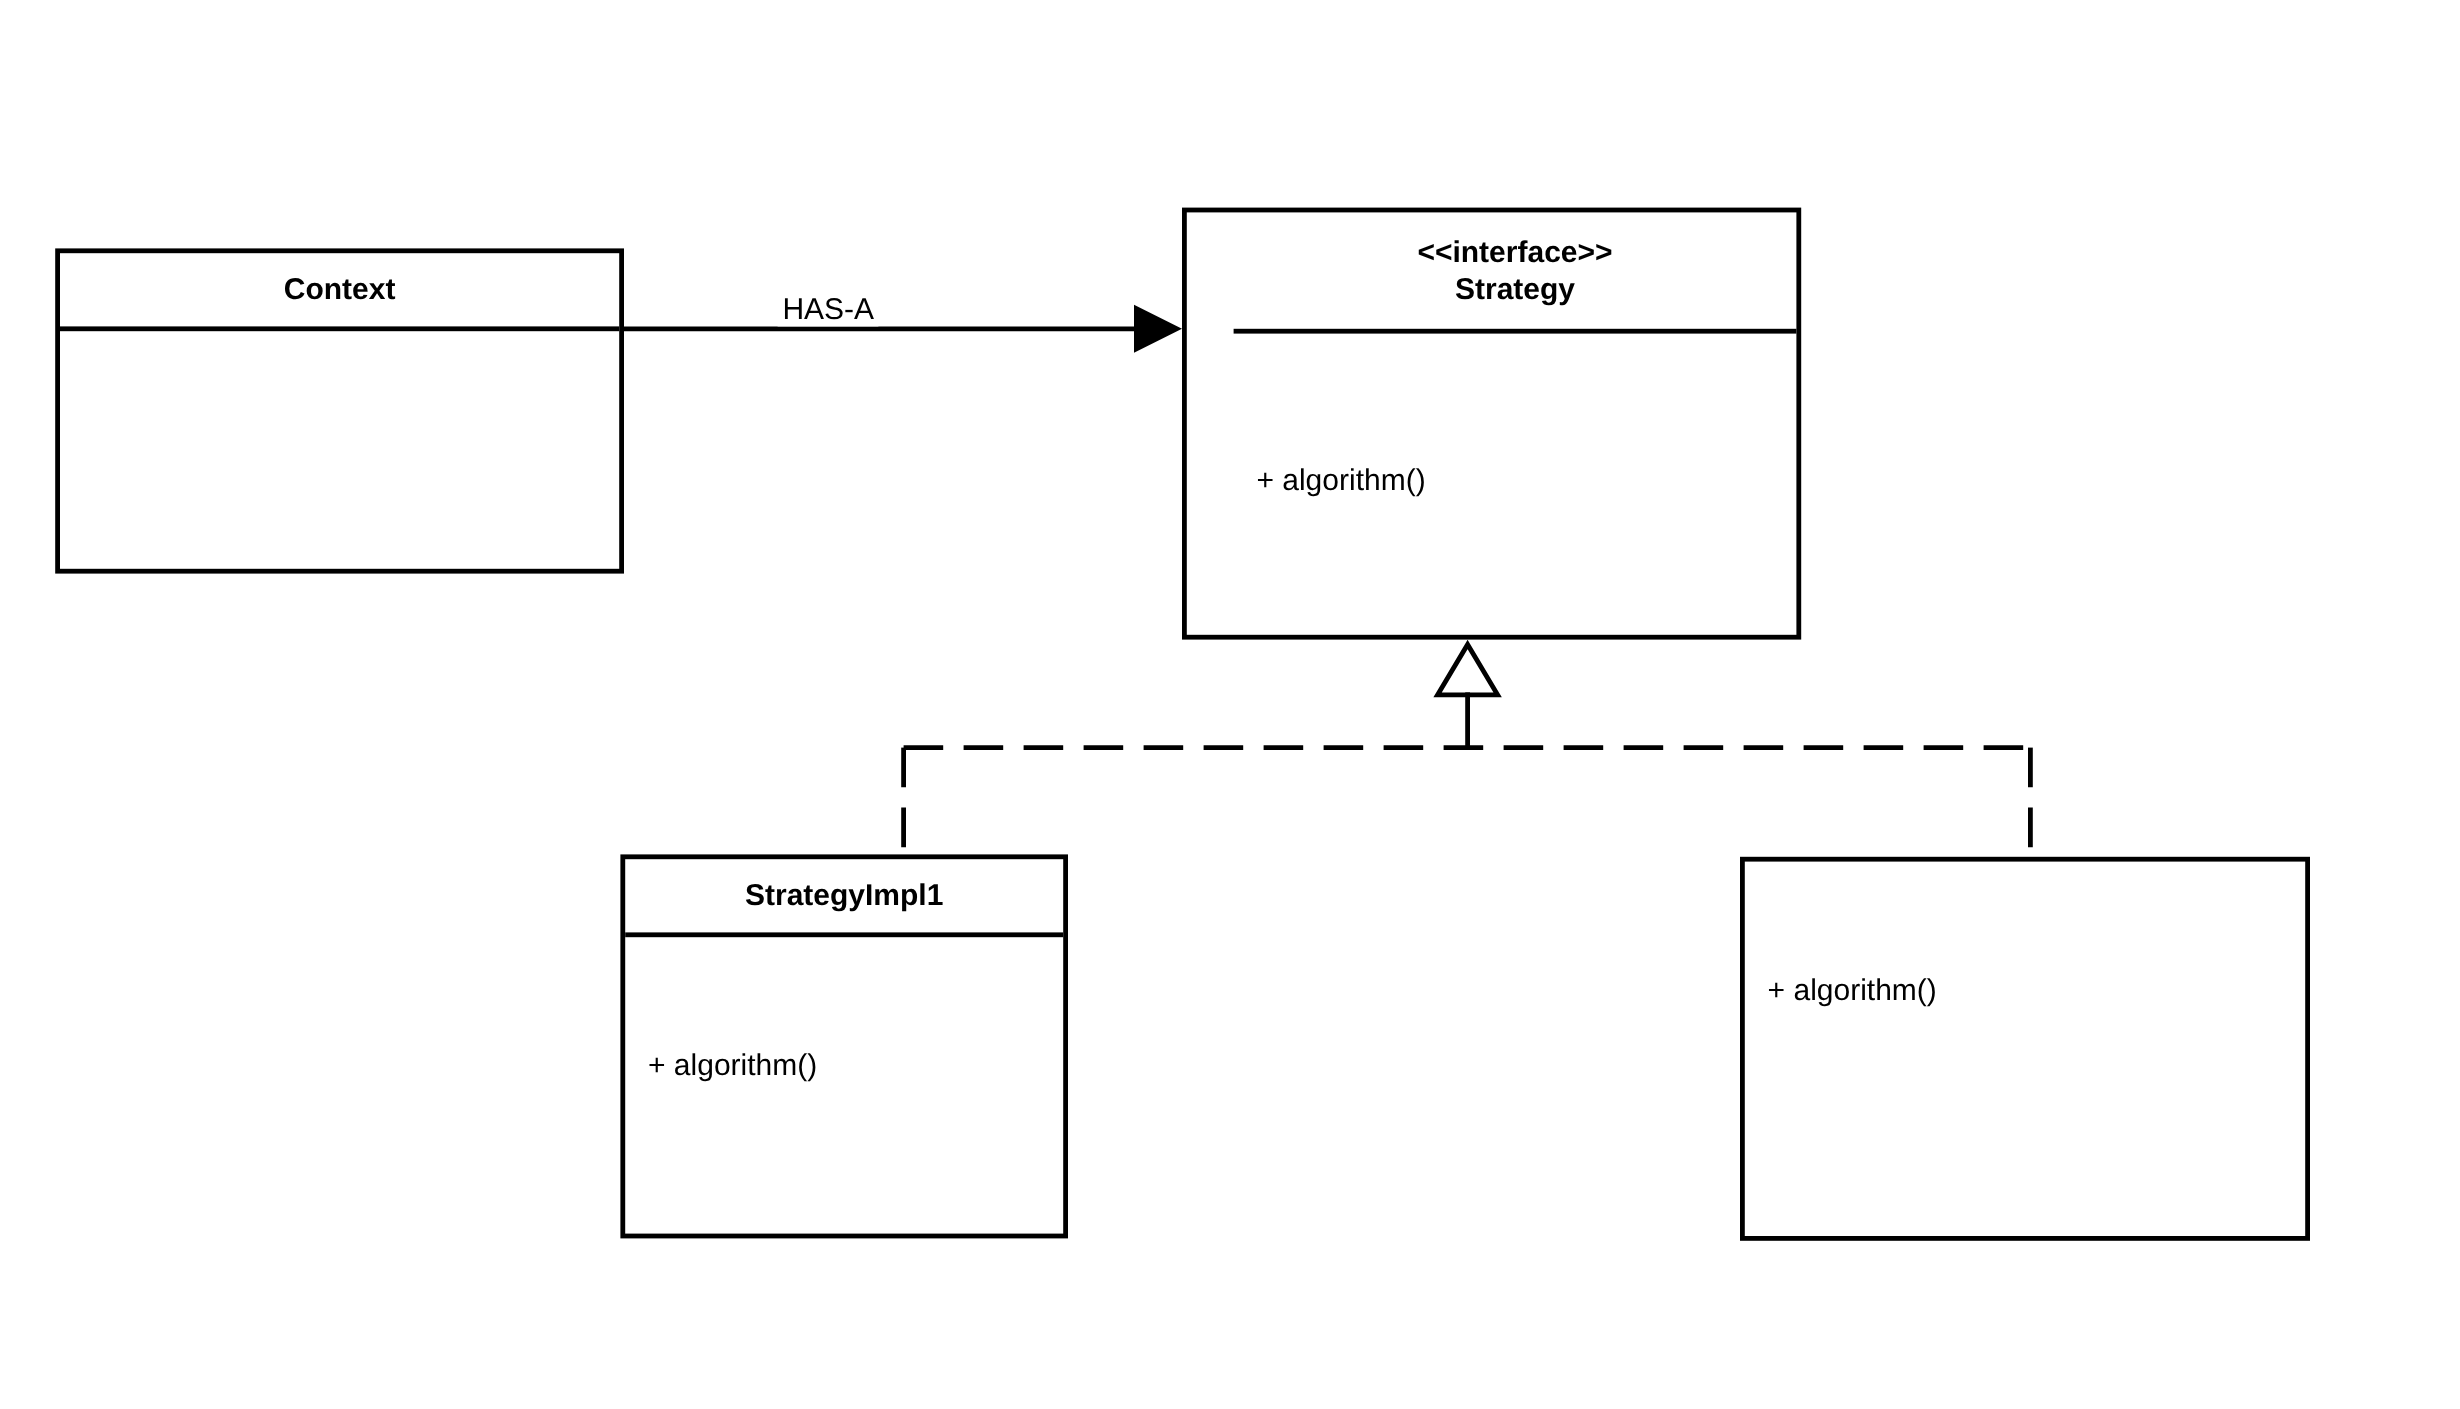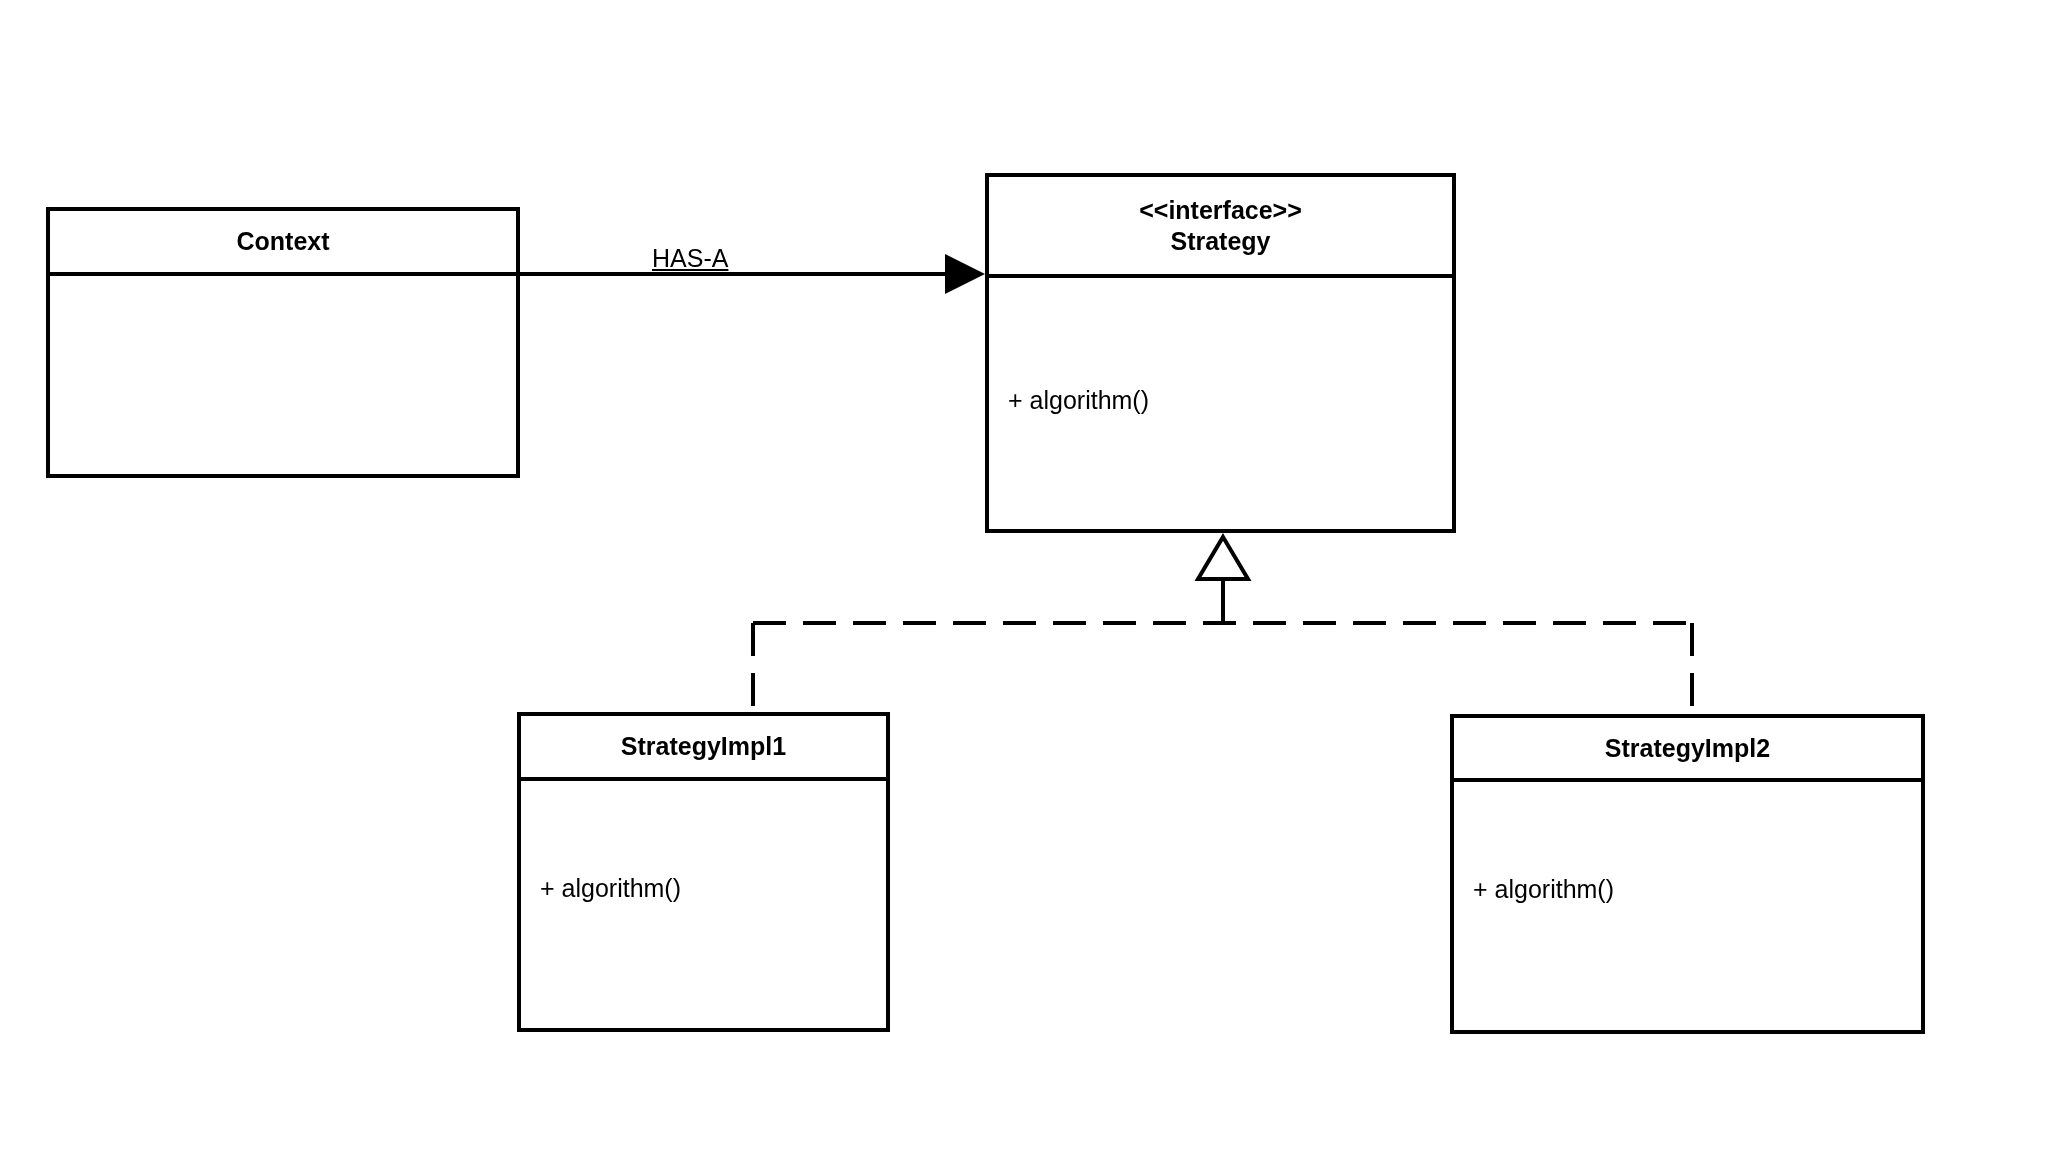--- a/index.html
+++ b/index.html
@@ -57,21 +57,21 @@
     white-space: nowrap;
     font-weight: normal;
   }
 
   
   #box-context   { left: 46px;   top: 207px; width: 474px; height: 271px; }
   #box-context   .title-row { height: 65px; }
   #box-context   .members   { height: 250px; }
   #box-context   .member    { left: 14px; top: 79px; }
 
-  #box-strategy  { left: 985px;  top: 173px; width: 471px; height: 360px; }
+  #box-strategy  { left: 985px;  top: 173px; width: 516px; height: 360px; padding-left: 39px; }
   #box-strategy  .title-row { height: 101px; }
   #box-strategy  .members   { height: 251px; }
   #box-strategy  .member    { left: 19px; top: 108px; }
 
   #box-impl1     { left: 517px;  top: 712px; width: 373px; height: 320px; }
   #box-impl1     .title-row { height: 65px; }
   #box-impl1     .members   { height: 247px; }
   #box-impl1     .member    { left: 19px; top: 93px; }
 
   #box-impl2     { left: 1450px; top: 714px; width: 475px; height: 320px; }
@@ -112,21 +112,20 @@
 
   
   .edge-label {
     position: absolute;
     font-size: 25px;
     line-height: 28px;
     white-space: nowrap;
     font-weight: normal;
     background: #ffffff;
     padding: 0 4px;
-    text-decoration: underline;
   }
   #label-has-a { left: 648px; top: 244px; }
 </style>
 </head>
 <body>
 
 <div id="canvas">
 
   <svg id="connectors" viewBox="0 0 2050 1174" width="2050" height="1174">
 
@@ -169,21 +168,18 @@
   <div class="uml-class" id="box-impl1">
     <div class="title-row">
       <div class="title-line">StrategyImpl1</div>
     </div>
     <div class="members">
       <div class="member">+ algorithm()</div>
     </div>
   </div>
 
   <div class="uml-class" id="box-impl2">
-    <div class="title-row">
-      <div class="title-line">StrategyImpl2</div>
-    </div>
     <div class="members">
       <div class="member">+ algorithm()</div>
     </div>
   </div>
 
 </div>
 
 </body></html>

